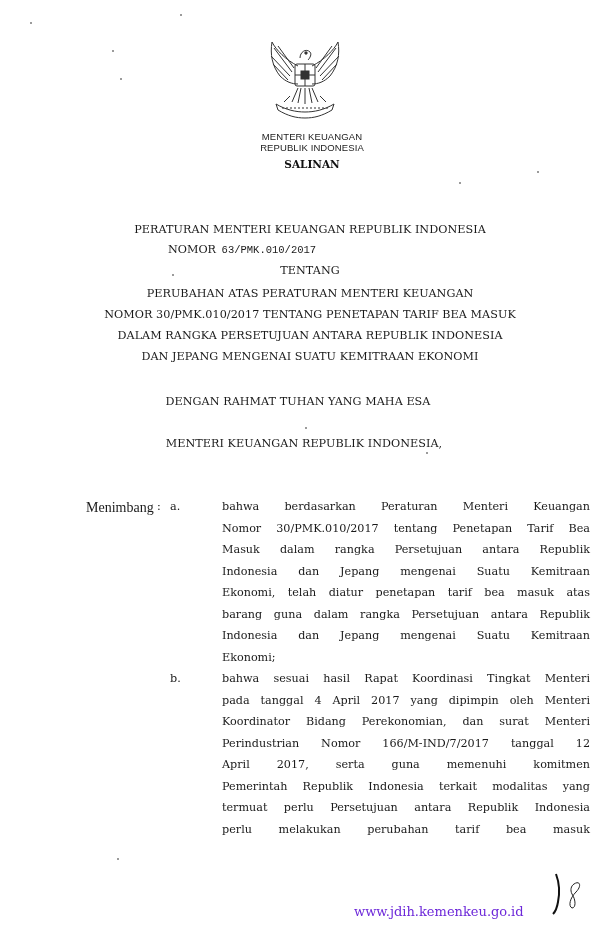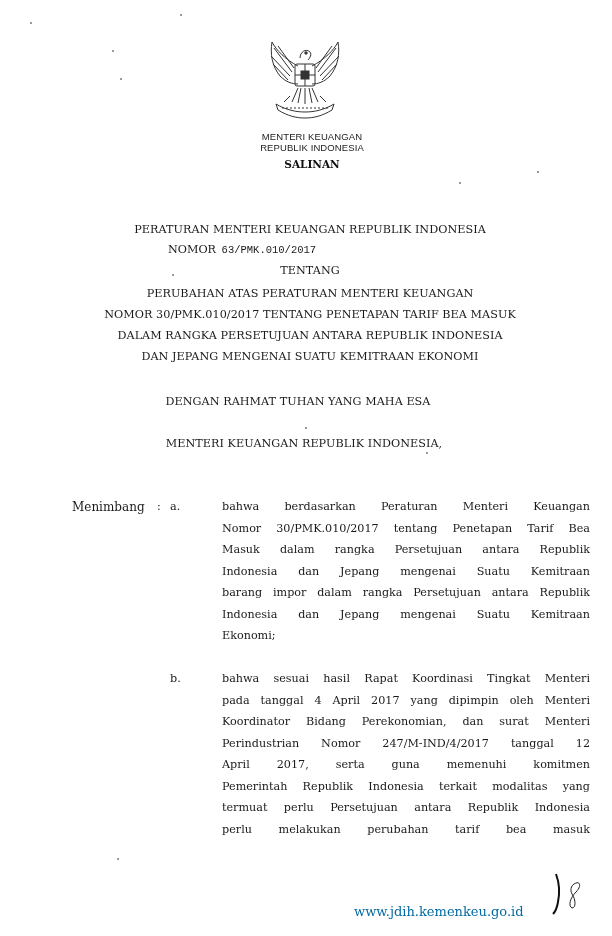--- a/index.html
+++ b/index.html
@@ -68,23 +68,24 @@
     font-size: 11.2px;
     white-space: nowrap;
   }
   .nomor .num {
     font-family: "Liberation Mono", "DejaVu Sans Mono", monospace;
     font-size: 10.5px;
     margin-left: 2px;
   }
   .menimbang-label {
     position: absolute;
-    left: 72px;
+    left: 86px;
     top: 500px;
-    font-size: 12px;
+    font-size: 14px;
+    font-family: Liberation Serif, serif;
   }
   .colon {
     position: absolute;
     left: 157px;
     top: 500px;
     font-size: 11.2px;
   }
   .item-letter {
     position: absolute;
     left: 170px;
@@ -108,21 +109,21 @@
     height: 21.5px;
   }
   .para .line.last {
     text-align-last: left;
   }
   .footer-link {
     position: absolute;
     left: 354px;
     top: 904px;
     font-size: 13px;
-    color: #0369a1;
+    color: #6d28d9;
     text-decoration: none;
   }
   .scribble {
     position: absolute;
     left: 550px;
     top: 872px;
     width: 36px;
     height: 44px;
   }
   .speck {
@@ -195,31 +196,32 @@
 
   <div class="menimbang-label">Menimbang</div>
   <div class="colon">:</div>
 
   <div class="item-letter" style="top:500px">a.</div>
   <div class="para" style="top:496px">
     <span class="line">bahwa berdasarkan Peraturan Menteri Keuangan</span>
     <span class="line">Nomor 30/PMK.010/2017 tentang Penetapan Tarif Bea</span>
     <span class="line">Masuk dalam rangka Persetujuan antara Republik</span>
     <span class="line">Indonesia dan Jepang mengenai Suatu Kemitraan</span>
-    <span class="line">barang impor dalam rangka Persetujuan antara Republik</span>
+    <span class="line">Ekonomi, telah diatur penetapan tarif bea masuk atas</span>
+    <span class="line">barang guna dalam rangka Persetujuan antara Republik</span>
     <span class="line">Indonesia dan Jepang mengenai Suatu Kemitraan</span>
     <span class="line last">Ekonomi;</span>
   </div>
 
   <div class="item-letter" style="top:672px">b.</div>
   <div class="para" style="top:668px">
     <span class="line">bahwa sesuai hasil Rapat Koordinasi Tingkat Menteri</span>
     <span class="line">pada tanggal 4 April 2017 yang dipimpin oleh Menteri</span>
     <span class="line">Koordinator Bidang Perekonomian, dan surat Menteri</span>
-    <span class="line">Perindustrian Nomor 247/M-IND/4/2017 tanggal 12</span>
+    <span class="line">Perindustrian Nomor 166/M-IND/7/2017 tanggal 12</span>
     <span class="line">April 2017, serta guna memenuhi komitmen</span>
     <span class="line">Pemerintah Republik Indonesia terkait modalitas yang</span>
     <span class="line">termuat perlu Persetujuan antara Republik Indonesia</span>
     <span class="line">perlu melakukan perubahan tarif bea masuk</span>
   </div>
 
   <a class="footer-link">www.jdih.kemenkeu.go.id</a>
   <svg class="scribble" viewBox="0 0 36 44">
     <path d="M6 2 C 9 10, 10 20, 8 30 C 7 36, 5 40, 3 42" fill="none" stroke="#111" stroke-width="2"></path>
     <path d="M24 12 C 30 8, 32 14, 26 20 C 20 26, 18 34, 22 36 C 26 36, 26 28, 22 22 C 20 18, 21 14, 24 12" fill="none" stroke="#222" stroke-width="1"></path>

